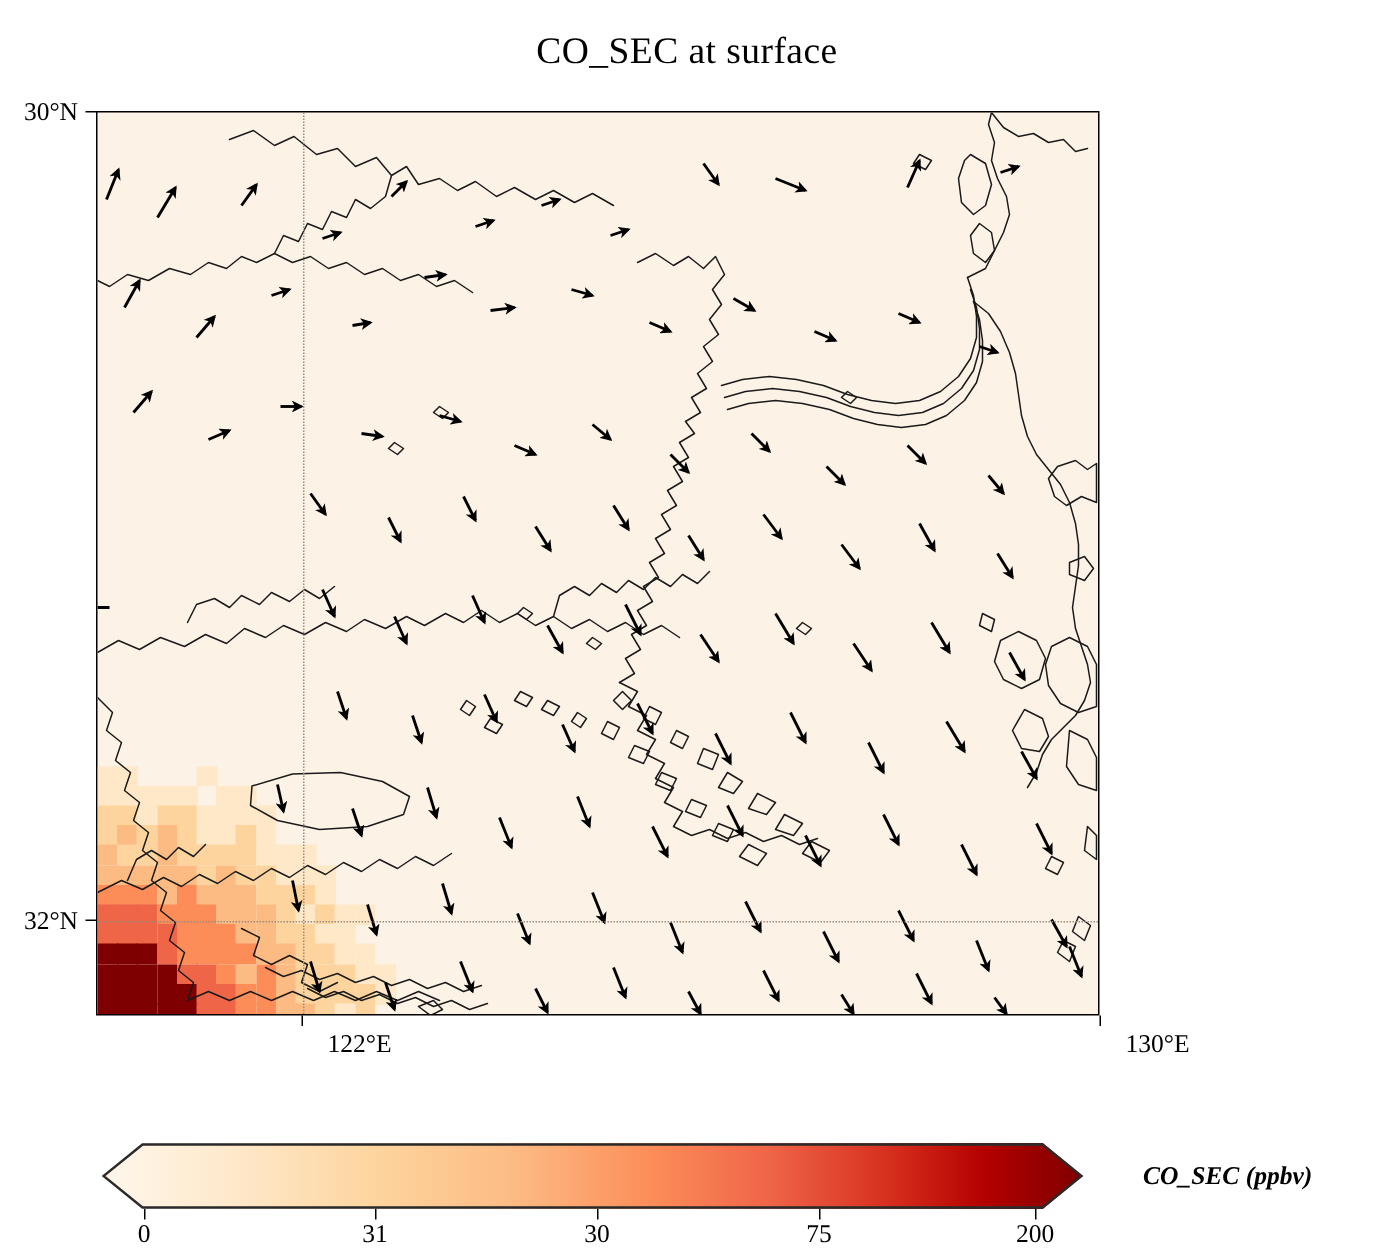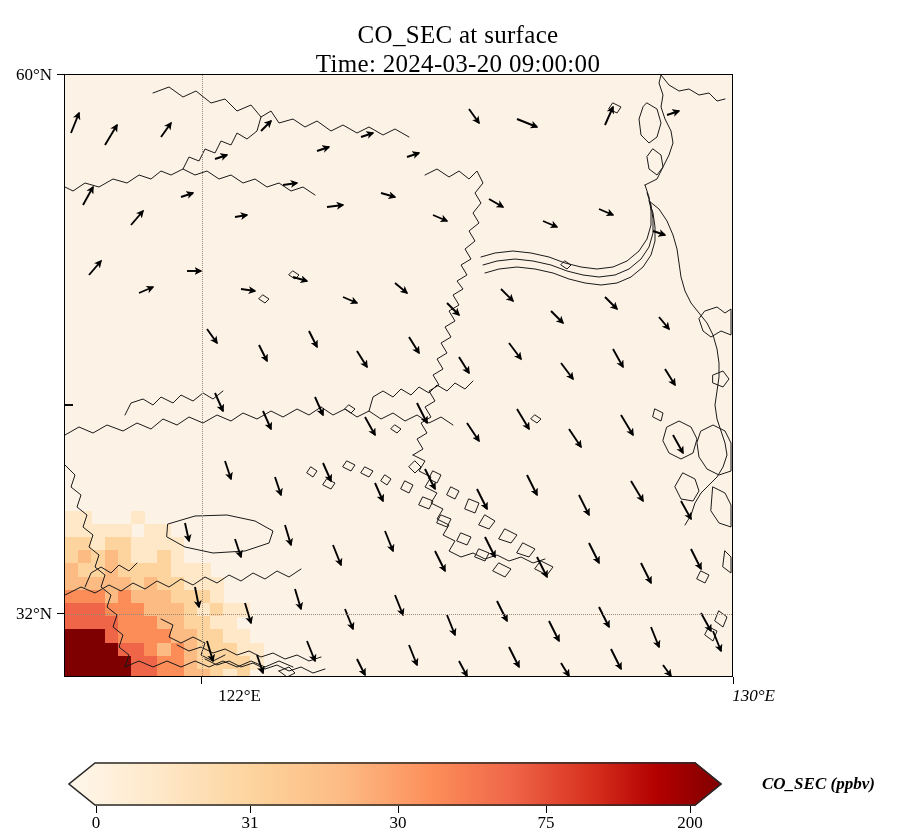--- a/index.html
+++ b/index.html
@@ -52,21 +52,20 @@
   .cbar-ticklabel{position:absolute;top:58px;font-size:17px;line-height:18px;
                   text-align:center;white-space:nowrap;}
   #cbar-label{position:absolute;left:762px;top:18px;font-size:17px;
               font-weight:bold;font-style:italic;white-space:nowrap;}
 </style>
 </head>
 <body>
 
 <div id="title-block">
   <div id="title-line1">CO_SEC at surface</div>
-  <div id="title-line2">Time: 2024-03-20 09:00:00</div>
 </div>
 
 <div id="map-axes">
   <div id="map-inner">
 
     <div id="plume-layer">
         <div class="plume-cell" style="left: 0px; top: 435.6px; width: 13.8px; height: 13.8px; background: rgb(254, 232, 200);"></div>
         <div class="plume-cell" style="left: 13.2px; top: 435.6px; width: 13.8px; height: 13.8px; background: rgb(254, 232, 200);"></div>
         <div class="plume-cell" style="left: 66px; top: 435.6px; width: 13.8px; height: 13.8px; background: rgb(254, 232, 200);"></div>
         <div class="plume-cell" style="left: 0px; top: 448.8px; width: 13.8px; height: 13.8px; background: rgb(254, 232, 200);"></div>
@@ -455,27 +454,27 @@
       </g>
     </svg>
 
     <div class="gridline-v" style="left:137px;"></div>
     <div class="gridline-h" style="top:539px;"></div>
   </div>
 </div>
 
 <div id="tick-layer">
     <div class="tick-mark-y" style="left: 57px; top: 74px;"></div>
-    <div class="ticklabel-y" style="left: 0px; width: 52px; top: 66px;">60°N</div>
+    <div class="ticklabel-y" style="left: 0px; width: 52px; top: 66px;">30°N</div>
     <div class="tick-mark-y" style="left: 57px; top: 613px;"></div>
     <div class="ticklabel-y" style="left: 0px; width: 52px; top: 605px;">32°N</div>
     <div class="tick-mark-x" style="left: 201px; top: 677px;"></div>
     <div class="ticklabel-x" style="left: 141px; width: 120px; top: 687px;">122°E</div>
     <div class="tick-mark-x" style="left: 733px; top: 677px;"></div>
-    <div class="ticklabel-x" style="left: 655px; width: 120px; top: 687px; font-style: italic;">130°E</div>
+    <div class="ticklabel-x" style="left: 673px; width: 120px; top: 687px;">130°E</div>
   </div>
 
 <div id="colorbar-wrap">
   <div id="cbar-shape">
     <div id="cbar-grad"></div>
     <svg id="cbar-outline" viewBox="0 0 654 44" preserveAspectRatio="none">
       <polygon points="27,1 627,1 653,22 627,43 27,43 1,22" fill="none" stroke="#2a2a2a" stroke-width="1.6"></polygon>
     </svg>
   </div>
   <div id="cbar-tick-layer">

